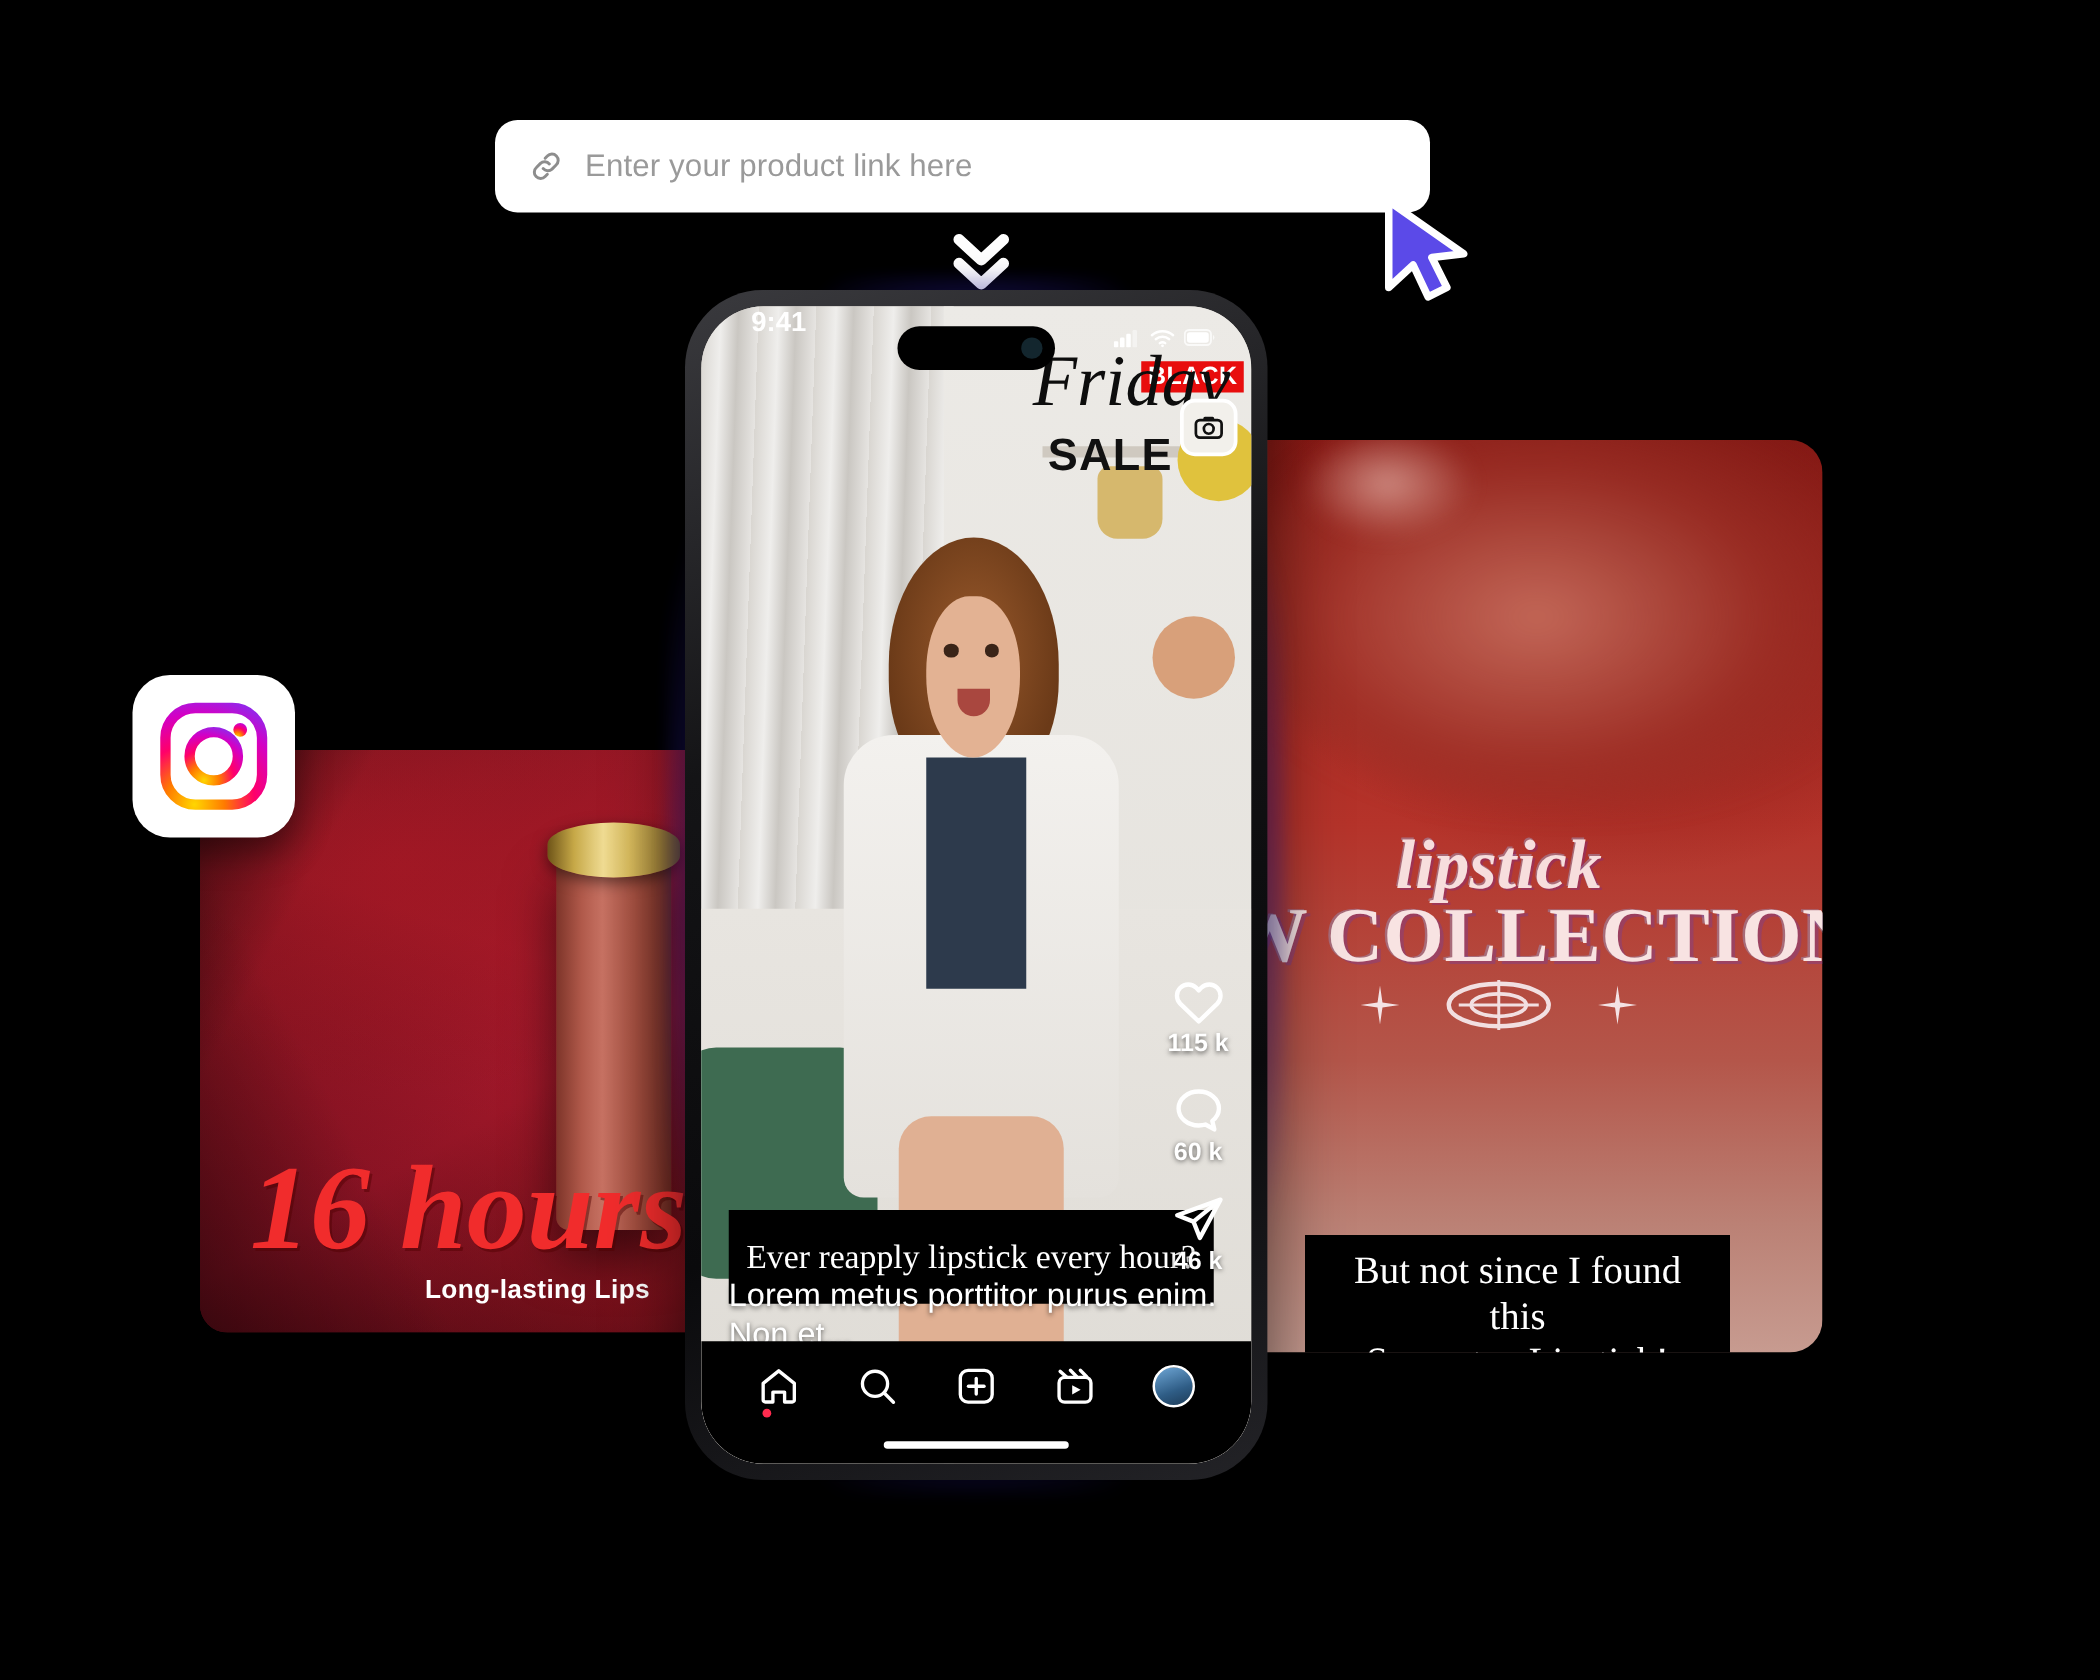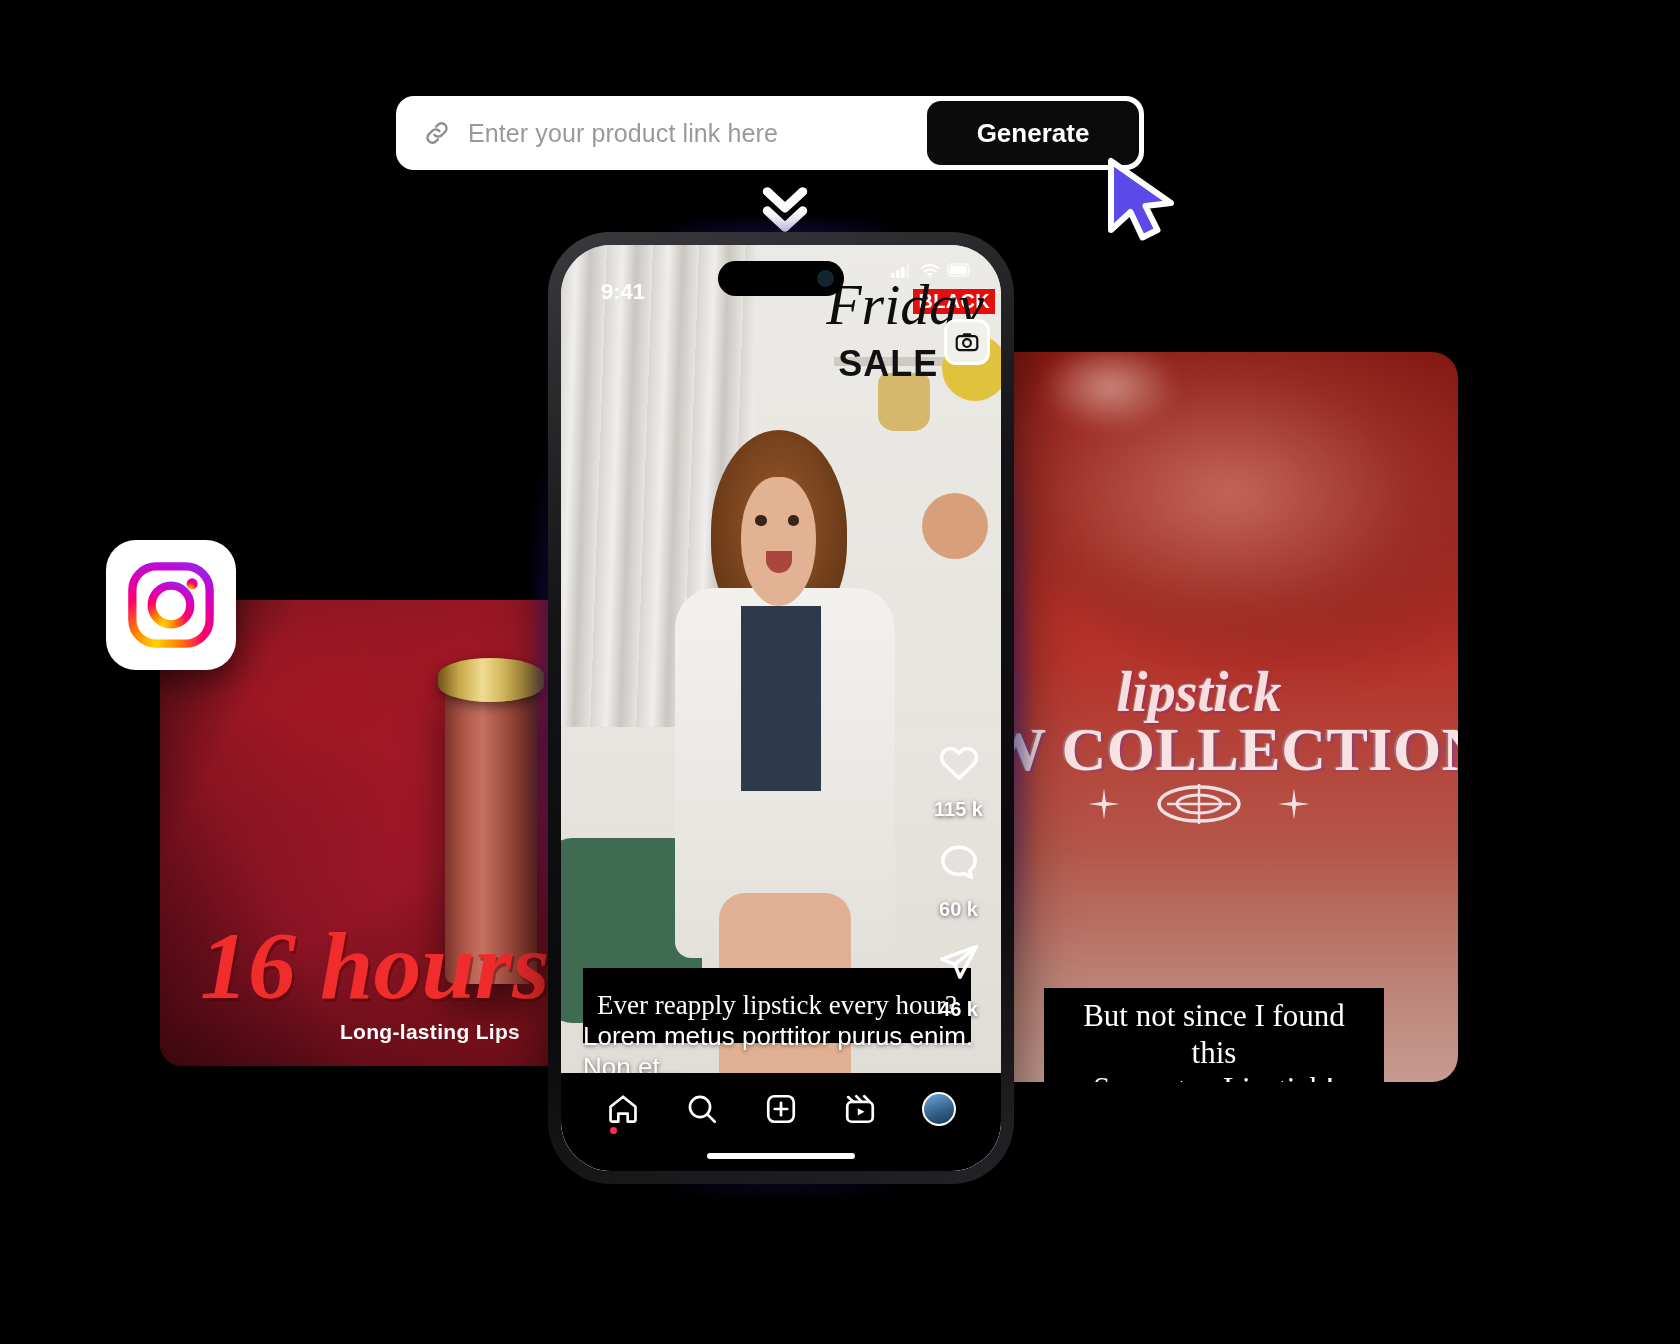--- a/index.html
+++ b/index.html
@@ -227,21 +227,21 @@
     background: #2d3a4c;
   }
   .p-legs {
     position: absolute; left: 36%; top: 70%; width: 30%; height: 22%;
     border-radius: 26px 26px 10px 10px; background: #e0b093;
   }
 
   
   .status {
     position: absolute; left: 0; right: 0; top: 0; height: 60px;
-    display: flex; align-items: flex-end; color: #fff; z-index: 6;
+    display: flex; align-items: flex-start; color: #fff; z-index: 6;
   }
   .status-time { margin-left: 40px; font-size: 22px; font-weight: 600; }
   .dynamic-island {
     position: absolute; left: 50%; transform: translateX(-50%); top: 16px;
     width: 126px; height: 35px; border-radius: 20px; background: #000;
   }
   .island-cam {
     position: absolute; right: 10px; top: 9px; width: 17px; height: 17px;
     border-radius: 50%; background: #13262e;
   }
@@ -273,21 +273,21 @@
     display: flex; align-items: center; justify-content: center;
     border: 3px solid #fff;
   }
 
   
   .rail {
     position: absolute; right: 18px; bottom: 150px; z-index: 7;
     display: flex; flex-direction: column; align-items: center; gap: 20px;
     color: #fff;
   }
-  .rail-item { display: flex; flex-direction: column; align-items: center; gap: 13px; }
+  .rail-item { display: flex; flex-direction: column; align-items: center; gap: 0; }
   .rail-count { font-size: 20px; font-weight: 600; text-shadow: 0 1px 4px rgba(0,0,0,.6); }
 
   
   .reel-banner {
     position: absolute; left: 22px; bottom: 128px; z-index: 6;
     background: #000; color: #fff;
     font-family: "Liberation Serif", serif;
     font-size: 27px; padding: 22px 14px; white-space: nowrap;
   }
   .reel-caption {
@@ -329,21 +329,20 @@
 <div class="stage">
 
   <div class="searchbar">
     <span class="link-icon">
       <svg viewBox="0 0 24 24" width="30" height="30" fill="none" stroke="currentColor" stroke-width="1.9" stroke-linecap="round">
         <path d="M10 13.5a4 4 0 0 0 5.7.3l2.6-2.6a4 4 0 1 0-5.6-5.7l-1.4 1.4"></path>
         <path d="M14 10.5a4 4 0 0 0-5.7-.3l-2.6 2.6a4 4 0 1 0 5.6 5.7l1.4-1.4"></path>
       </svg>
     </span>
     <span class="search-placeholder">Enter your product link here</span>
-    <button class="generate-btn">Generate</button>
   </div>
 
   <div class="cursor">
     <svg viewBox="0 0 64 64" width="96" height="96">
       <path d="M12 6 L12 52 L25 40 L33 57 L43 52 L35 36 L52 34 Z" fill="#5b4ae8" stroke="#ffffff" stroke-width="4" stroke-linejoin="round"></path>
     </svg>
   </div>
 
   <div class="chevrons">
     <svg viewBox="0 0 40 38" width="56" height="52" fill="none" stroke="#ffffff" stroke-width="6.5" stroke-linecap="round" stroke-linejoin="round">

